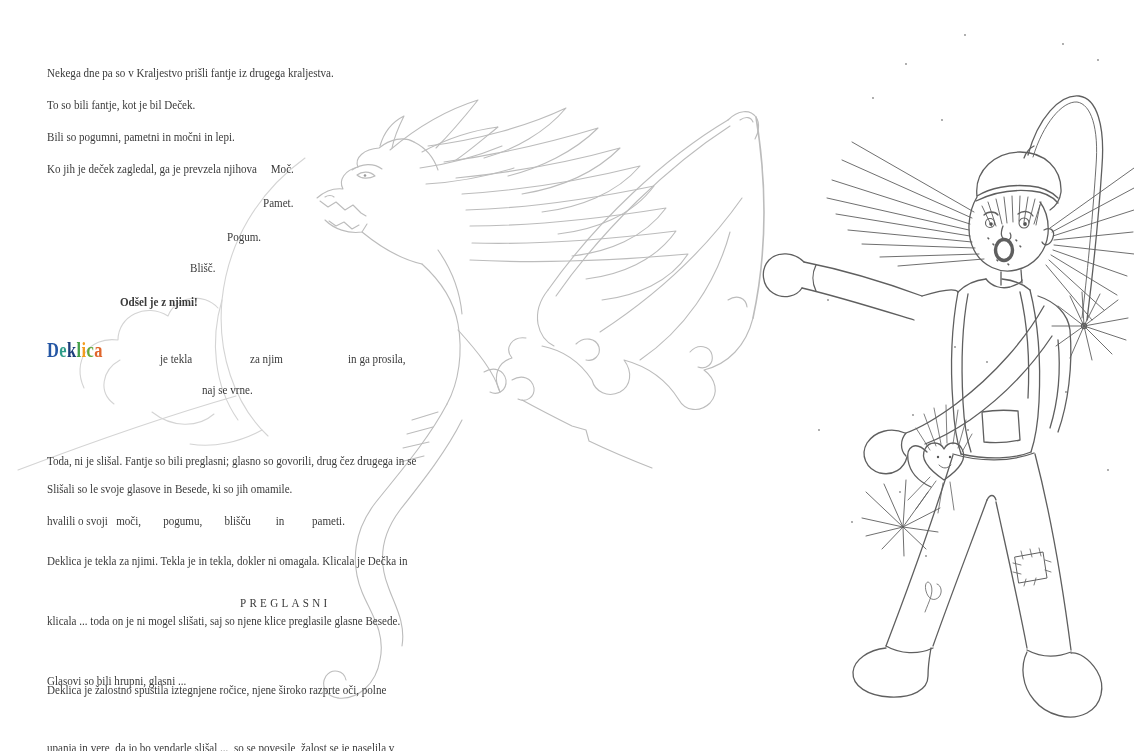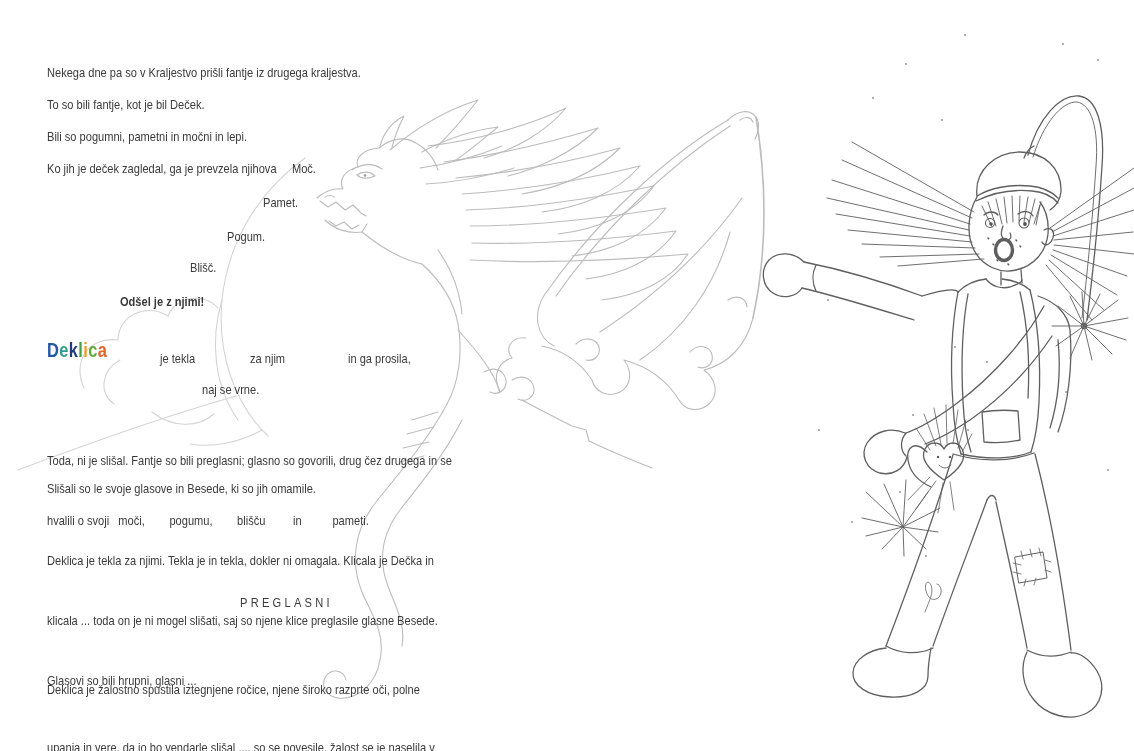--- a/index.html
+++ b/index.html
@@ -1,21 +1,21 @@
 <!DOCTYPE html>
 <html><head>
 <meta charset="utf-8">
 <style>
   html,body{margin:0;padding:0;background:#e8e8e8;}
   .stage{
     position:relative;
     width:1134px;height:751px;
     background:#ffffff;
     overflow:hidden;
-    font-family:Liberation Sans, sans-serif;
+    font-family:Liberation Serif, serif;
     color:#3a3a3a;
   }
   .sketch{position:absolute;left:0;top:0;pointer-events:none;}
   .txt{
     position:absolute;
     font-size:13.5px;
     line-height:20px;
     white-space:pre;
     transform:scaleX(0.82);
     transform-origin:left top;

